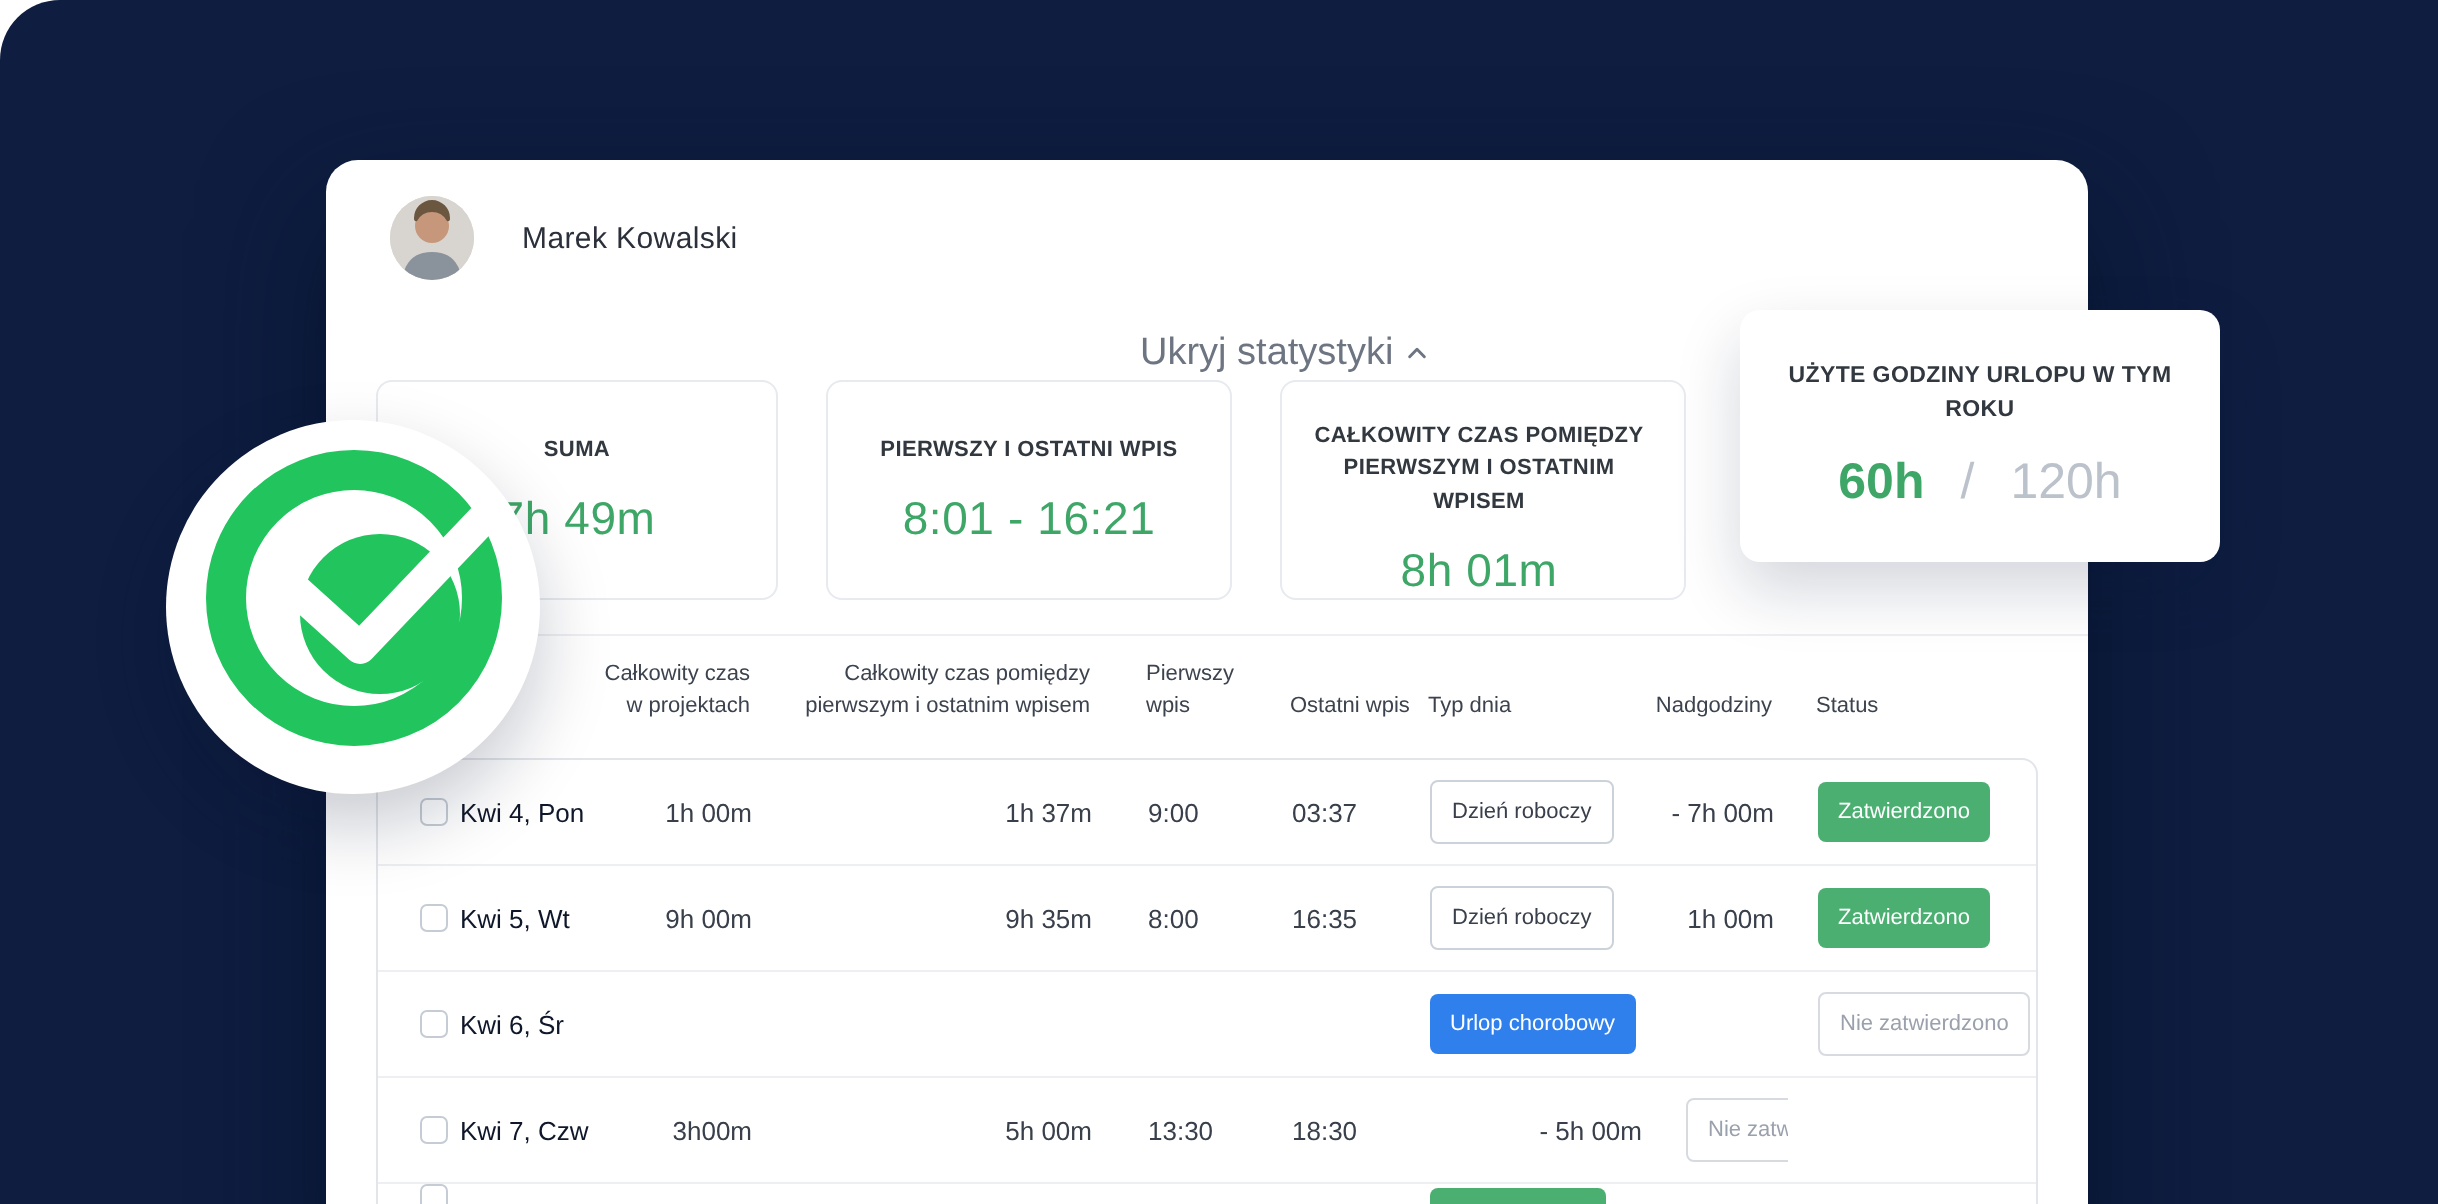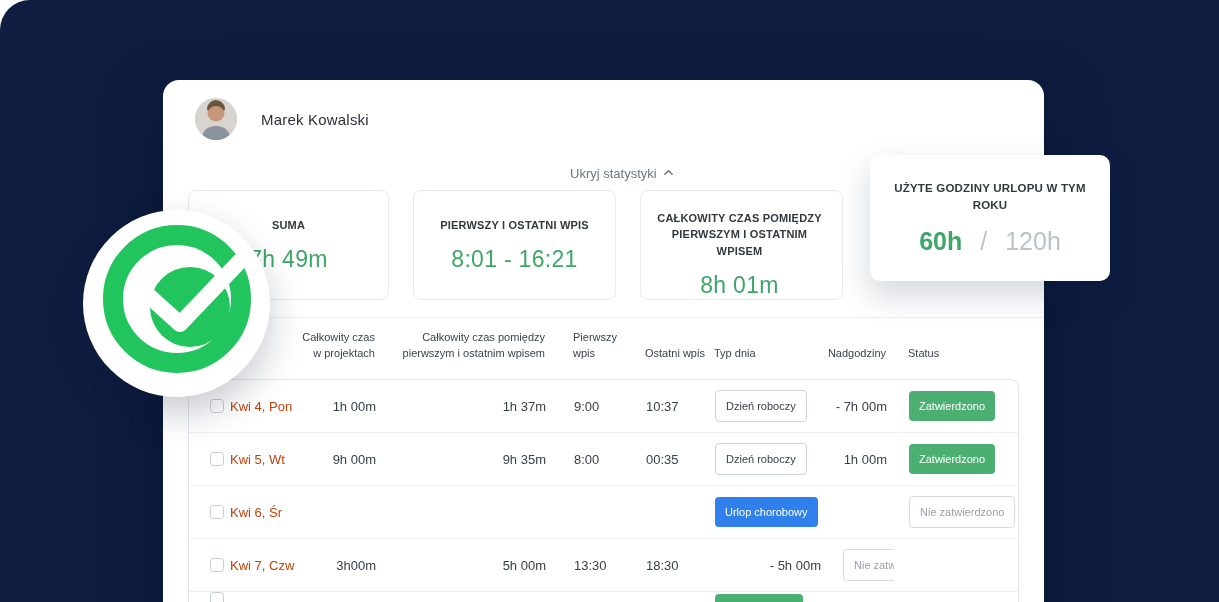--- a/index.html
+++ b/index.html
@@ -10,21 +10,21 @@
   .bg-navy { position:absolute; inset:0; background:#0e1d40; border-top-left-radius:30px; }
 
   .card { position:absolute; left:163px; top:80px; width:881px; height:560px;
           background:#fff; border-radius:16px; box-shadow:0 25px 60px rgba(4,12,32,.5); }
 
   .user { position:absolute; left:32px; top:18px; display:flex; align-items:center; gap:24px; }
   .avatar { width:42px; height:42px; border-radius:50%; overflow:hidden; background:#d8d4cf; flex:none; }
   .user-name { font-size:15px; color:#2b303b; font-weight:500; letter-spacing:.2px; }
 
   .toggle { position:absolute; left:407px; top:86px; display:flex; align-items:center; gap:6px;
-            font-size:13px; color:#6e7582; cursor:pointer; }
+            font-size:19px; color:#6e7582; cursor:pointer; }
 
   .stats-divider { position:absolute; left:0; right:0; top:237px; border-top:1px solid #edeff2; }
 
   .stat-card { position:absolute; top:110px; height:110px; background:#fff;
                border:1px solid #e7eaee; border-radius:8px;
                display:flex; flex-direction:column; align-items:center; justify-content:center;
                gap:13px; padding:0 16px; text-align:center; }
   .stat-card.c1 { left:25px;  width:201px; }
   .stat-card.c2 { left:250px; width:203px; }
   .stat-card.c3 { left:477px; width:203px; }
@@ -63,21 +63,21 @@
   .cell { display:flex; align-items:center; font-size:13px; color:#39404b; overflow:hidden; }
   .c3 { justify-content:flex-end; padding-right:20px; }
   .c4 { justify-content:flex-end; padding-right:10px; }
   .c5 { padding-left:18px; }
   .c6 { padding-left:4px; }
   .c8 { justify-content:flex-end; padding-right:7px; }
   .c9 { padding-left:15px; }
 
   .checkbox { width:14px; height:14px; border:1.5px solid #c6ccd5; border-radius:3.5px;
               margin-left:21px; background:#fff; cursor:pointer; flex:none; }
-  .date-link { color:#c2410c; text-decoration:none; padding-left:1px; cursor:pointer; white-space:nowrap;text-align:right; }
+  .date-link { color:#0f172a; text-decoration:none; padding-left:1px; cursor:pointer; white-space:nowrap;text-align:right; }
 
   .badge { display:inline-flex; align-items:center; height:25px; padding:15px 10px; border-radius:4px;
            font-size:11px; white-space:nowrap; cursor:pointer; }
   .badge-outline      { background:#fff; border:1px solid #ccd2d9; color:#39404b; }
   .badge-blue         { background:#2f80ed; color:#fff; }
   .badge-purple       { background:#7d63c5; color:#fff; }
   .badge-green        { background:#4caf72; color:#fff; }
   .badge-outline-gray { background:#fff; border:1px solid #d7dbe0; color:#9aa1ac; }
 
   .row.peek .cell { align-items:flex-start; }
@@ -152,41 +152,41 @@
   <div class="row grid-cols">
     <div class="cell c1">
       <span class="checkbox"></span>
     </div>
     <div class="cell c2">
       <a class="date-link">Kwi 4, Pon</a>
     </div>
     <div class="cell c3">1h 00m</div>
     <div class="cell c4">1h 37m</div>
     <div class="cell c5">9:00</div>
-    <div class="cell c6">10:37</div>
+    <div class="cell c6">03:37</div>
     <div class="cell c7">
       <span class="badge badge-outline">Dzień roboczy</span>
     </div>
     <div class="cell c8">- 7h 00m</div>
     <div class="cell c9">
       <span class="badge badge-green">Zatwierdzono</span>
     </div>
   </div>
 
   <div class="row grid-cols">
     <div class="cell c1">
       <span class="checkbox"></span>
     </div>
     <div class="cell c2">
       <a class="date-link">Kwi 5, Wt</a>
     </div>
     <div class="cell c3">9h 00m</div>
     <div class="cell c4">9h 35m</div>
     <div class="cell c5">8:00</div>
-    <div class="cell c6">00:35</div>
+    <div class="cell c6">16:35</div>
     <div class="cell c7">
       <span class="badge badge-outline">Dzień roboczy</span>
     </div>
     <div class="cell c8">1h 00m</div>
     <div class="cell c9">
       <span class="badge badge-green">Zatwierdzono</span>
     </div>
   </div>
 
   <div class="row grid-cols">

